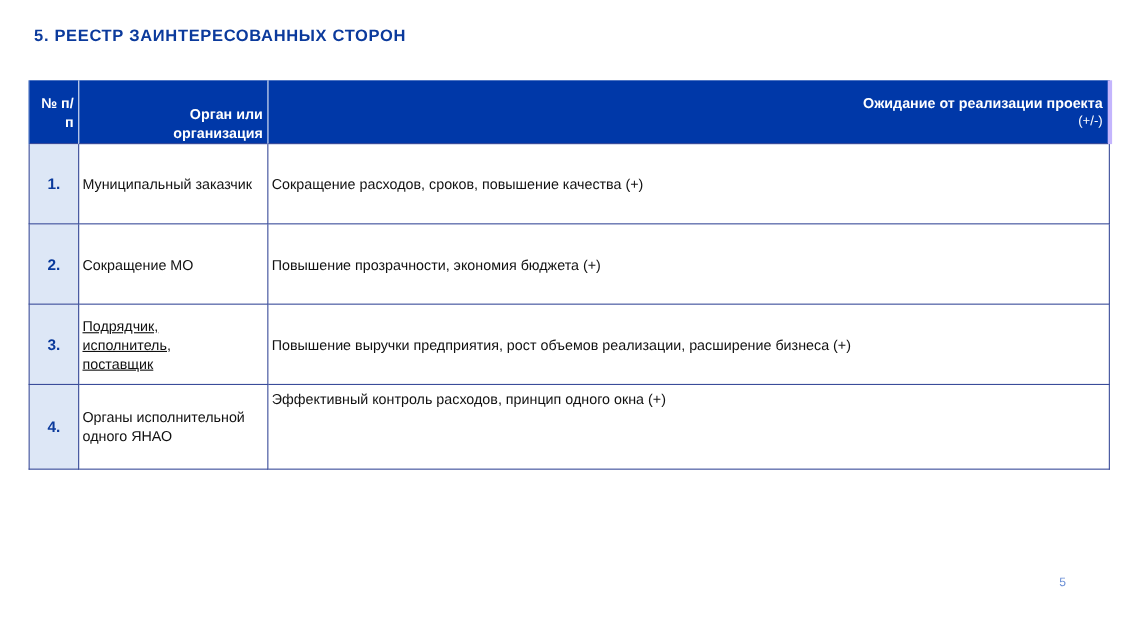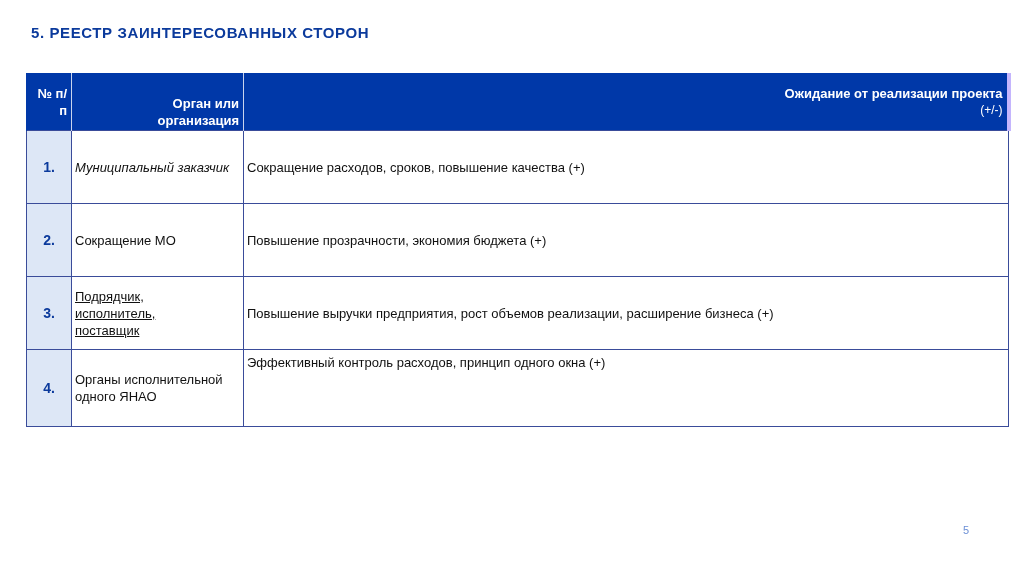--- a/index.html
+++ b/index.html
@@ -102,21 +102,21 @@
         </th>
         <th>
           <span>Ожидание от реализации проекта</span>
           <span class="sub">(+/-)</span>
         </th>
       </tr>
     </thead>
     <tbody>
       <tr>
         <td class="num">1.</td>
-        <td style="font-style:italic;">Муниципальный заказчик</td>
+        <td style="">Муниципальный заказчик</td>
         <td>Сокращение расходов, сроков, повышение качества (+)</td>
       </tr>
       <tr>
         <td class="num">2.</td>
         <td>Сокращение МО</td>
         <td>Повышение прозрачности, экономия бюджета (+)</td>
       </tr>
       <tr>
         <td class="num">3.</td>
         <td style="padding-right:60px;text-decoration:underline;">Подрядчик, исполнитель, поставщик</td>

